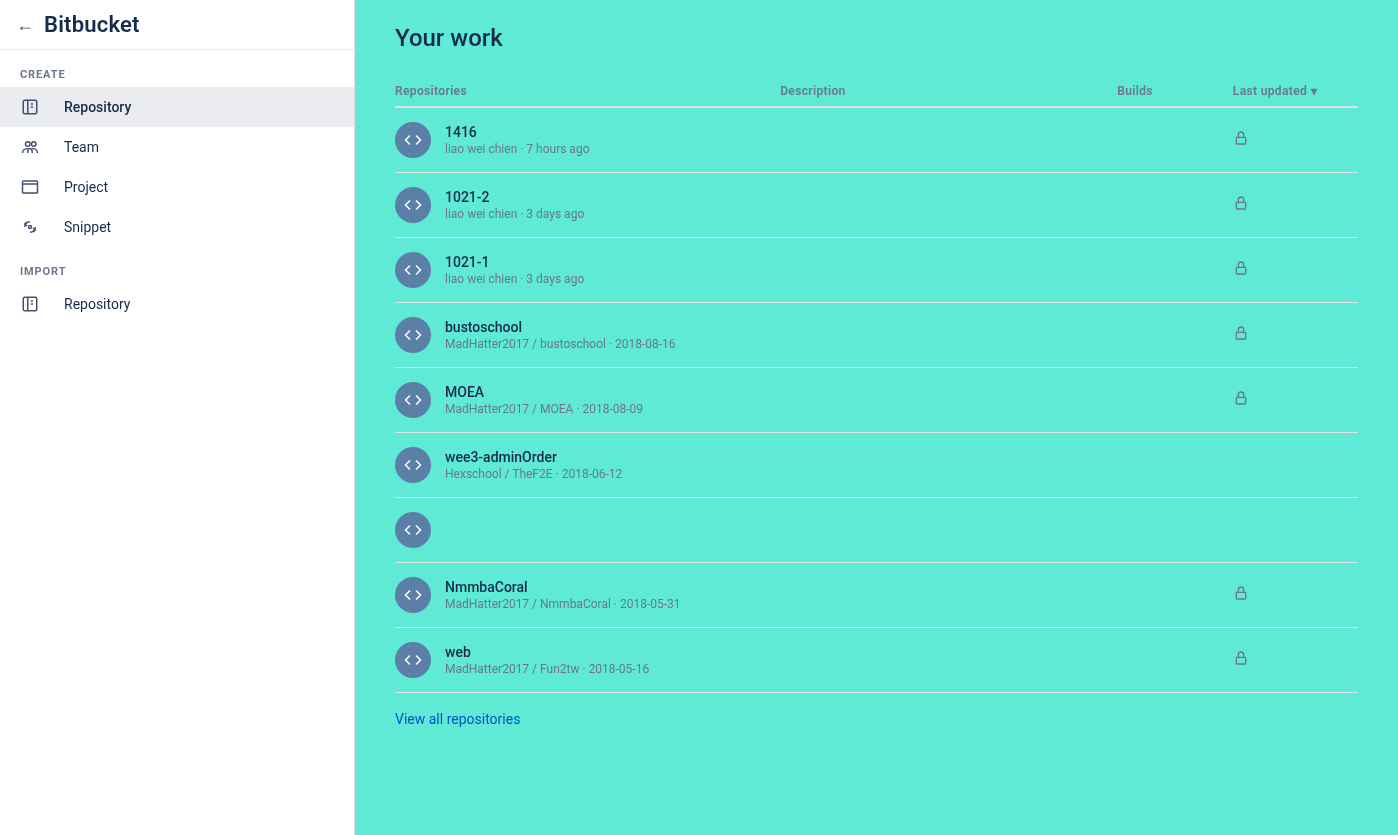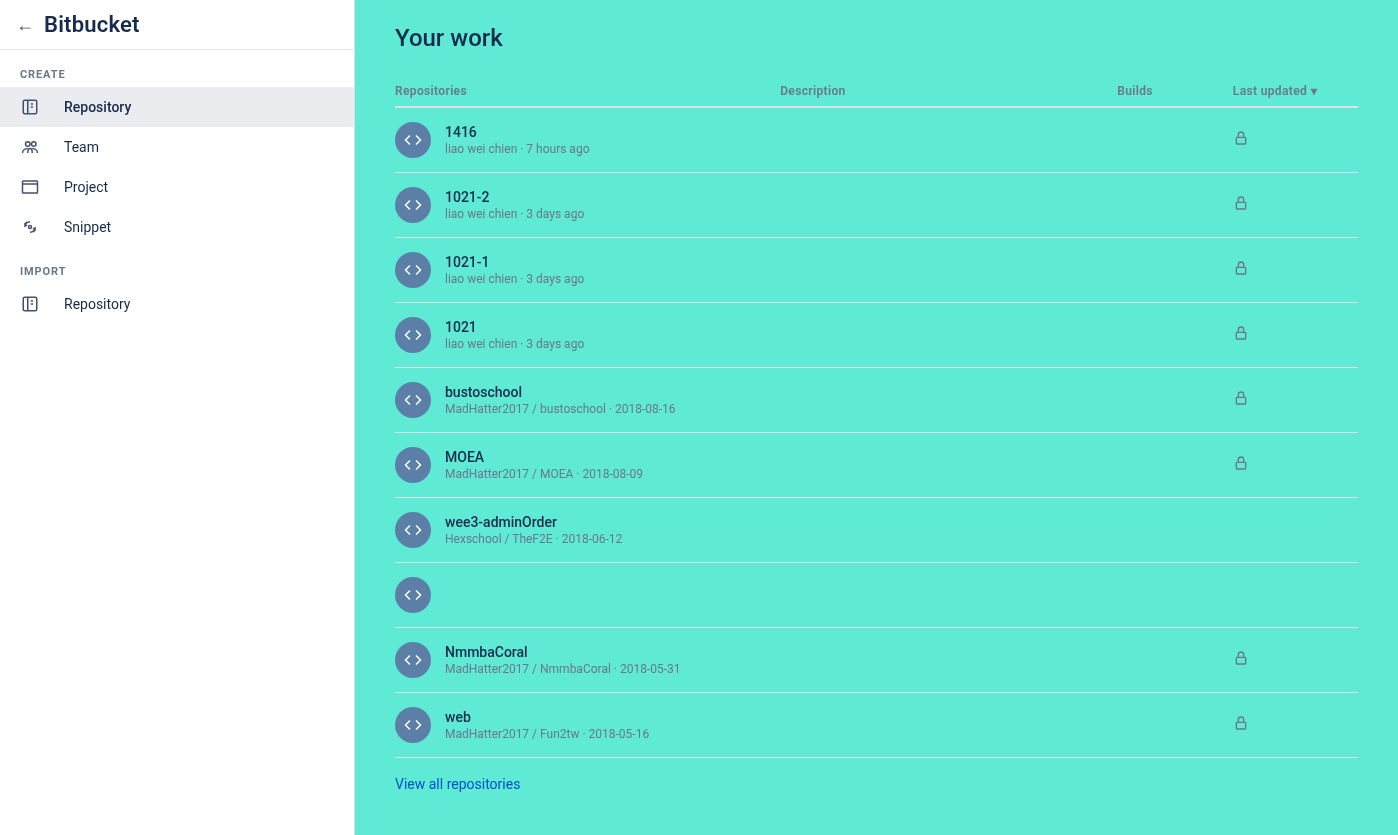--- a/index.html
+++ b/index.html
@@ -366,42 +366,20 @@
         <tr>
           <td class="col-repos">
             <div class="td-repo">
               <div class="repo-avatar">
                 <svg width="18" height="18" viewBox="0 0 24 24" fill="none" stroke="white" stroke-width="2">
                   <polyline points="16 18 22 12 16 6"></polyline>
                   <polyline points="8 6 2 12 8 18"></polyline>
                 </svg>
               </div>
               <div class="repo-info">
-                <div class="repo-name">1021</div>
-                <div class="repo-sub">liao wei chien · 3 days ago</div>
-              </div>
-            </div>
-          </td>
-          <td class="col-desc"></td>
-          <td class="col-builds"></td>
-          <td class="col-updated"><span class="lock-icon"><svg width="16" height="16" viewBox="0 0 24 24" fill="none" stroke="#6b778c" stroke-width="2">
-                <rect x="5" y="11" width="14" height="10" rx="1"></rect>
-                <path d="M8 11V7a4 4 0 0 1 8 0v4"></path>
-              </svg></span></td>
-        </tr>
-        <tr>
-          <td class="col-repos">
-            <div class="td-repo">
-              <div class="repo-avatar">
-                <svg width="18" height="18" viewBox="0 0 24 24" fill="none" stroke="white" stroke-width="2">
-                  <polyline points="16 18 22 12 16 6"></polyline>
-                  <polyline points="8 6 2 12 8 18"></polyline>
-                </svg>
-              </div>
-              <div class="repo-info">
                 <div class="repo-name">bustoschool</div>
                 <div class="repo-sub">MadHatter2017 / bustoschool · 2018-08-16</div>
               </div>
             </div>
           </td>
           <td class="col-desc"></td>
           <td class="col-builds"></td>
           <td class="col-updated"><span class="lock-icon"><svg width="16" height="16" viewBox="0 0 24 24" fill="none" stroke="#6b778c" stroke-width="2">
                 <rect x="5" y="11" width="14" height="10" rx="1"></rect>
                 <path d="M8 11V7a4 4 0 0 1 8 0v4"></path>

